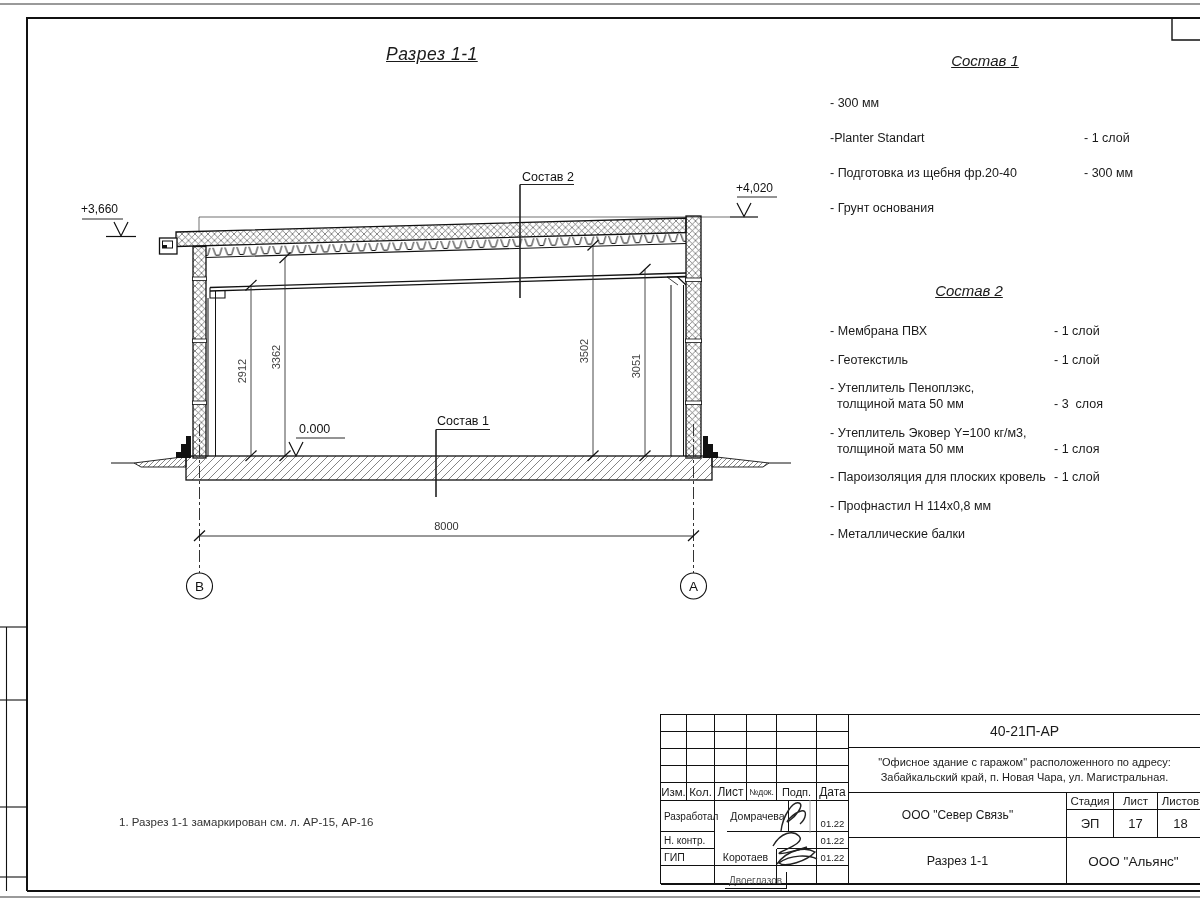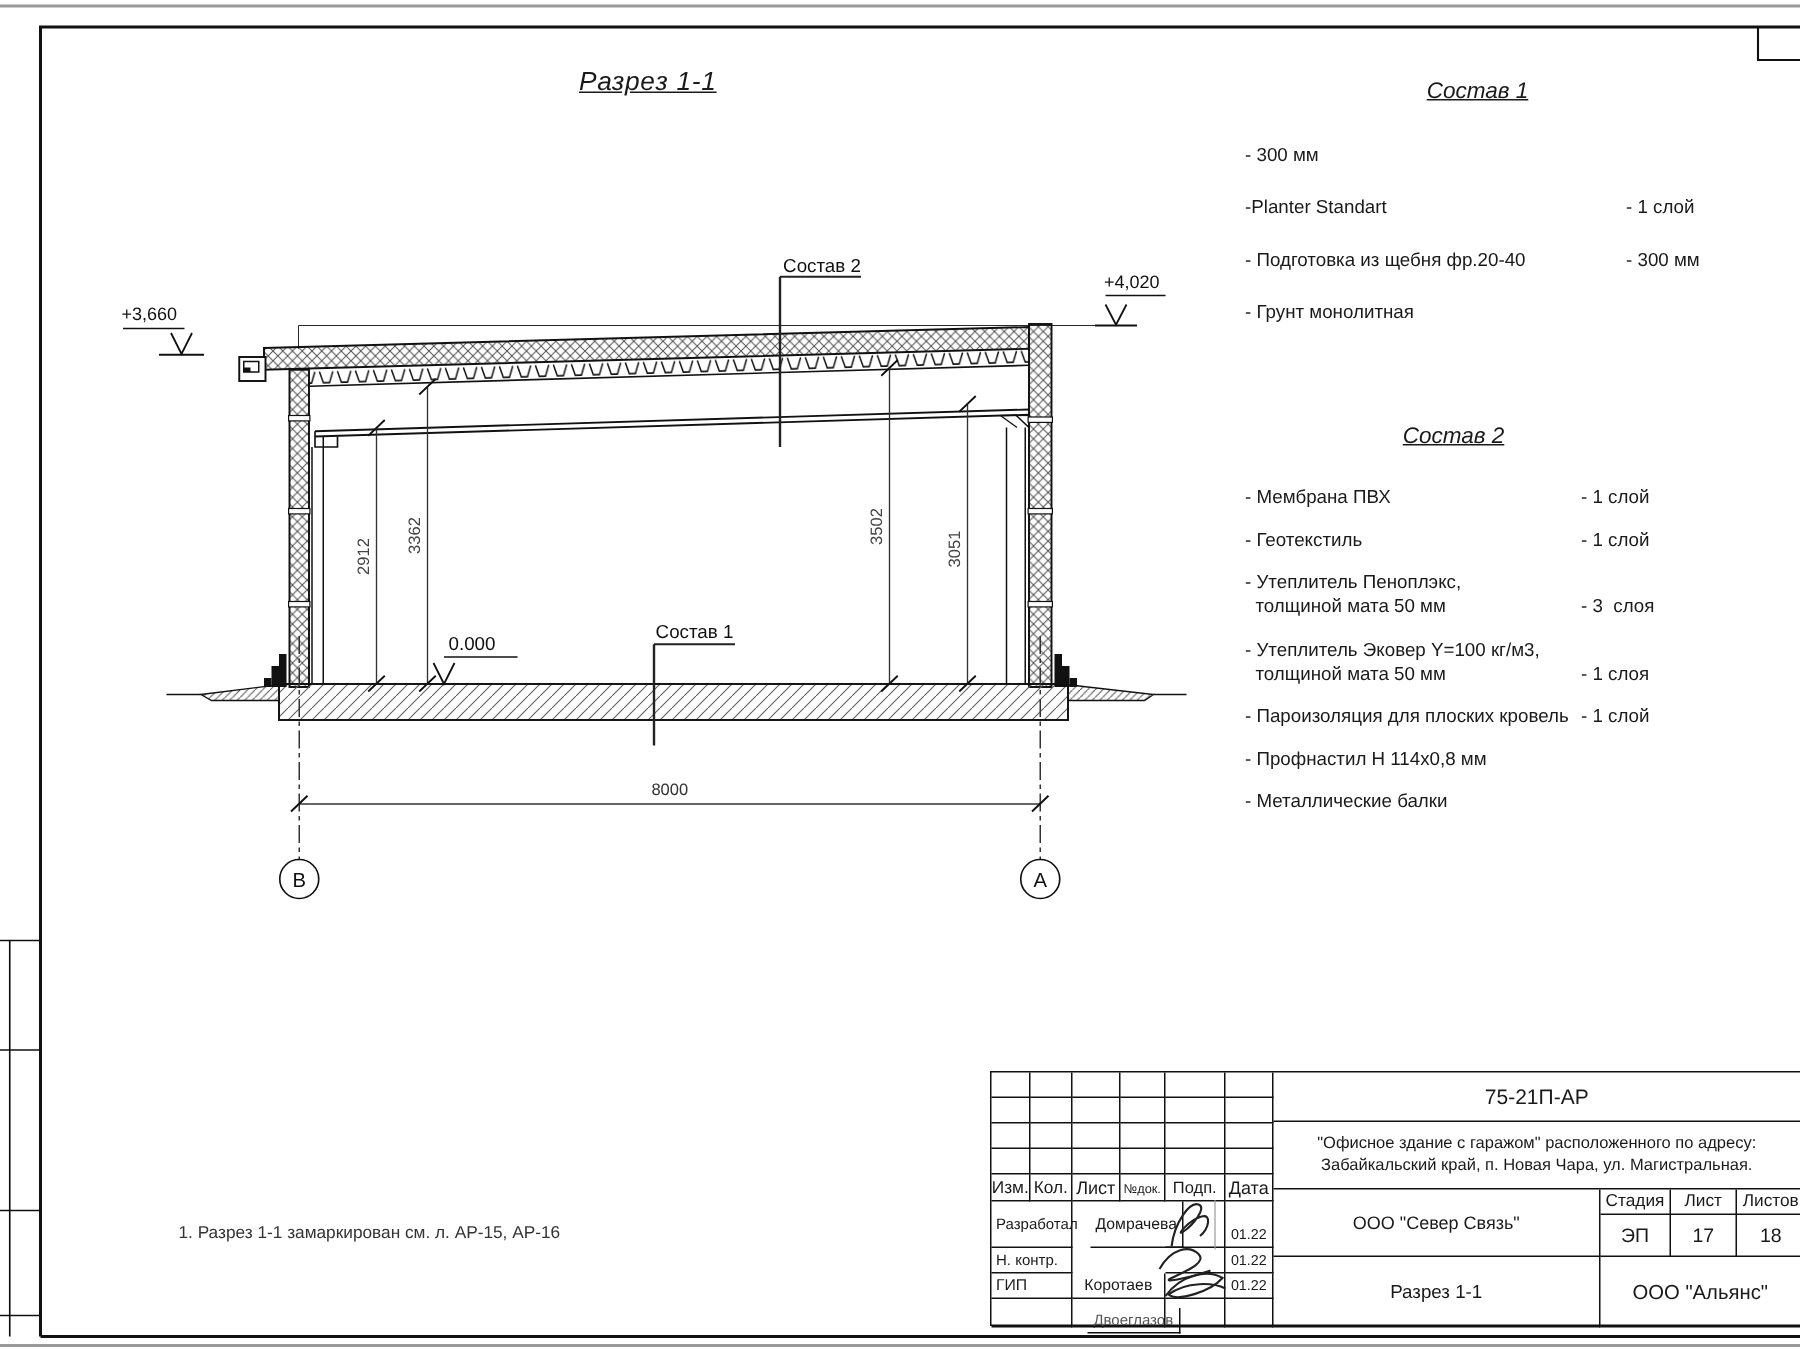--- a/index.html
+++ b/index.html
@@ -201,21 +201,21 @@
       </div>
       <div class="spec-row">
         <div class="spec-name">-Planter Standart</div>
         <div class="spec-val">- 1 слой</div>
       </div>
       <div class="spec-row">
         <div class="spec-name">- Подготовка из щебня фр.20-40</div>
         <div class="spec-val">- 300 мм</div>
       </div>
       <div class="spec-row">
-        <div class="spec-name">- Грунт монолитная</div>
+        <div class="spec-name">- Грунт основания</div>
         <div class="spec-val"></div>
       </div>
     </div>
   </div>
 
   <div class="spec" id="spec2">
     <div class="spec-title">Состав 2</div>
     <div class="spec-items">
       <div class="spec-row">
         <div class="spec-name">- Мембрана ПВХ</div>
@@ -297,21 +297,21 @@
     <div class="cell cell-l" style="left:0;top:134px;width:54px;height:17px;font-size:10.5px;">ГИП</div>
     <div class="cell" style="left:54px;top:134px;width:62px;height:17px;font-size:10.5px;">Коротаев</div>
     <div class="cell" style="left:116px;top:134px;width:40px;height:17px;"></div>
     <div class="cell" style="left:156px;top:134px;width:32px;height:17px;font-size:9.5px;">01.22</div>
 
     <div class="cell" style="left:0;top:151px;width:54px;height:19px;"></div>
     <div class="cell" style="left:54px;top:151px;width:62px;height:19px;"></div>
     <div class="cell" style="left:116px;top:151px;width:40px;height:19px;"></div>
     <div class="cell" style="left:156px;top:151px;width:32px;height:19px;"></div>
 
-    <div class="cell" style="left:188px;top:0;width:352px;height:33px;font-size:14px;">75-21П-АР</div>
+    <div class="cell" style="left:188px;top:0;width:352px;height:33px;font-size:14px;">40-21П-АР</div>
     <div class="cell pre" style="left:188px;top:33px;width:352px;height:45px;font-size:11px;">"Офисное здание с гаражом" расположенного по адресу:
 Забайкальский край, п. Новая Чара, ул. Магистральная.</div>
     <div class="cell" style="left:188px;top:78px;width:218px;height:45px;font-size:12px;">ООО "Север Связь"</div>
     <div class="cell" style="left:406px;top:78px;width:47px;height:17px;font-size:11.5px;">Стадия</div>
     <div class="cell" style="left:453px;top:78px;width:44px;height:17px;font-size:11.5px;">Лист</div>
     <div class="cell" style="left:497px;top:78px;width:46px;height:17px;font-size:11.5px;">Листов</div>
     <div class="cell" style="left:406px;top:95px;width:47px;height:28px;font-size:13px;">ЭП</div>
     <div class="cell" style="left:453px;top:95px;width:44px;height:28px;font-size:13px;text-align:right;">17</div>
     <div class="cell" style="left:497px;top:95px;width:46px;height:28px;font-size:13px;">18</div>
     <div class="cell" style="left:188px;top:123px;width:218px;height:47px;font-size:12.5px;">Разрез 1-1</div>

